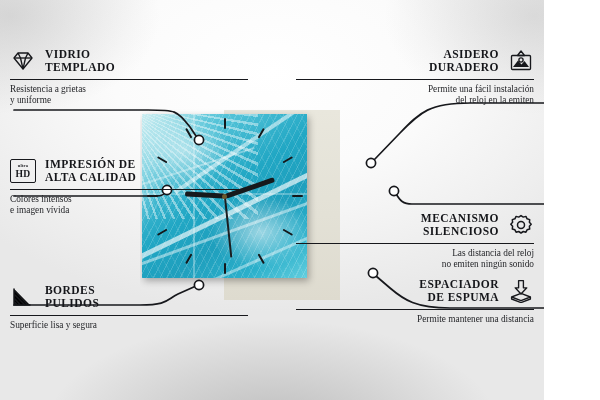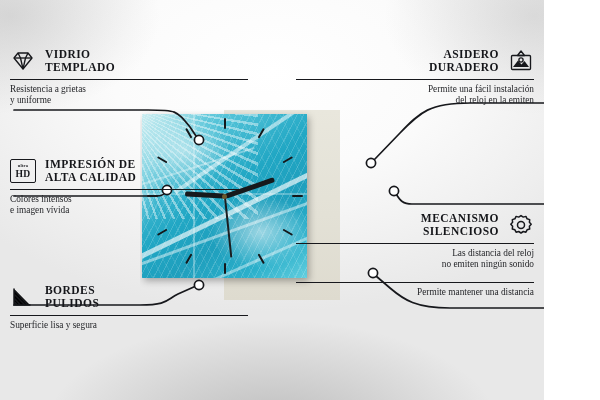--- a/index.html
+++ b/index.html
@@ -267,18 +267,33 @@
       </span>
     </div>
     <div class="rule"></div>
     <div class="desc">
       <span>Las distancia del reloj</span><br>
       <span>no emiten ningún sonido</span>
     </div>
   </div>
 
   <div class="feat right f-espaciador">
+    <div class="head">
+      <span class="ico">
+        <svg viewBox="0 0 26 24">
+            <g fill="none" stroke="#17181c" stroke-width="1.35" stroke-linejoin="round">
+          <path d="M10.6 1.6 h4.8 v7.2 h3.4 L13 15 L7.2 8.8 h3.4 Z"></path>
+          <path d="M13 14.4 L22.4 18 L13 21.6 L3.6 18 Z"></path>
+          <path d="M3.6 18 v2 L13 23.6 L22.4 20 v-2"></path>
+        </g>
+          </svg>
+      </span>
+      <span class="ttl">
+        <span>ESPACIADOR</span><br>
+        <span>DE ESPUMA</span>
+      </span>
+    </div>
     <div class="rule"></div>
     <div class="desc">
       <span>Permite mantener una distancia</span><br>
     </div>
   </div>
 </div>
 
 </body></html>

